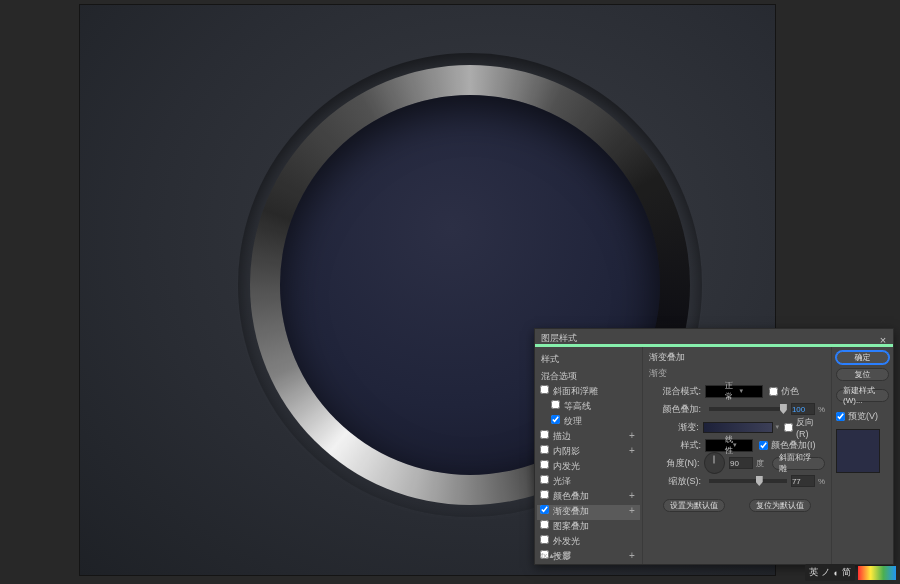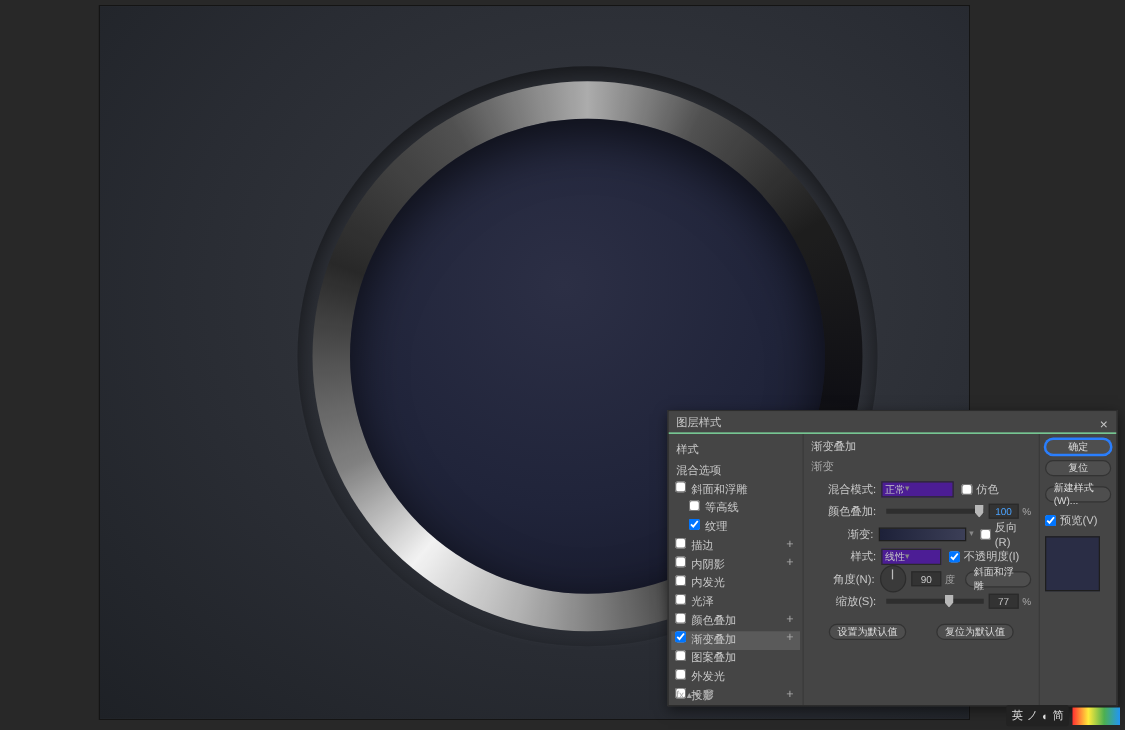--- a/index.html
+++ b/index.html
@@ -56,21 +56,21 @@
     background: #454545;
     box-shadow: 0 3px 10px rgba(0,0,0,0.5);
     border: 1px solid #2c2c2c;
   }
   .dialog-title {
     height: 18px; line-height:18px;
     background:#454545;
     padding-left:6px;
     font-size: 9px;
     position:relative;
-    border-bottom:1px solid #86efac;
+    border-bottom:3px solid #86efac;
   }
   .close-x {
     position:absolute; right:5px; top:2px; width:10px; height:10px;
     font-size:11px; text-align:center; cursor:pointer;
   }
   .dlg-body { display:flex; height:calc(100% - 18px); }
   .col-left { width:108px; border-right:1px solid #3a3a3a; padding:4px 2px; }
   .col-mid  { flex:1; padding:4px 6px; }
   .col-right{ width:62px; border-left:1px solid #3a3a3a; padding:4px 4px; }
 
@@ -81,23 +81,23 @@
   }
   .eff-row.sel { background:#5a5a5a; }
   .eff-row input[type=checkbox] { width:9px;height:9px;margin-right:4px; }
   .eff-row .lbl { flex:1; white-space:nowrap; overflow:hidden; }
   .eff-row .plus { width:10px; text-align:center; color:#aaa; font-size:10px; }
 
   .grp-hdr { font-size:9px; margin-bottom:3px; }
   .frow { display:flex; align-items:center; height:16px; margin-bottom:2px; }
   .frow .flab { width:46px; text-align:right; margin-right:4px; font-size:9px; white-space:nowrap;}
   .frow .w48 { width:52px; }
-  .dropdown { background:#4c1d95; border:1px solid #2a2a2a; height:13px; font-size:8px; padding:0 2px; color:#c8c8c8; display:flex;align-items:center;justify-content:flex-start;}
+  .dropdown { background:#000000; border:1px solid #2a2a2a; height:13px; font-size:8px; padding:0 19px; color:#c8c8c8; display:flex;align-items:center;justify-content:flex-start;}
   .dropdown .caret{font-size:7px;color:#888;}
-  .numbox { width:24px; height:12px; background:#333; border:1px solid #2a2a2a; color:#c8c8c8; font-size:8px; text-align:center;}
+  .numbox { width:24px; height:12px; background:#333; border:1px solid #2a2a2a; color:#c8c8c8; font-size:8px; }
   .slider-out { flex:1; height:4px; background:#2e2e2e; position:relative; margin:0 4px;}
   .slider-out .thumb { position:absolute; top:-3px; width:7px; height:10px; background:#b8b8b8; clip-path: polygon(0 0,100% 0,100% 60%,50% 100%,0 60%);}
   .chk { width:9px;height:9px;margin-right:3px;}
   .grad-swatch { width:74px; height:11px; background:linear-gradient(90deg,#1d2139,#3c3f57);border:1px solid #1e1e1e;}
   .angle-wheel { width:22px;height:22px;border:1px solid #2c2c2c;border-radius:50%;background:#3a3a3a;position:relative;}
   .angle-wheel::after{content:"";position:absolute;left:50%;top:50%;width:8px;height:1px;background:#bbb;transform-origin:left center;transform:rotate(-90deg);}
   .btn2 { height:13px; background:#4e4e4e; border:1px solid #333; border-radius:7px; padding:0 6px; font-size:8px; color:#ddd; display:inline-flex;align-items:center;}
   .btn2.primary { border-color:#2a7fff; box-shadow:0 0 0 1px #2a7fff; }
   .swatch-big { width:44px; height:44px; background:#2a2d45; border:1px solid #1e1e1e;}
 
@@ -219,21 +219,21 @@
         <span>反向(R)</span>
       </div>
 
       <div class="frow">
         <span class="flab w48">样式:</span>
         <div class="dropdown" style="width:48px">
             <span>线性</span>
             <span class="caret">▾</span>
           </div>
         <input type="checkbox" class="chk" style="margin-left: 6px;" checked="">
-        <span>不透明度(I)</span>
+        <span>颜色叠加(I)</span>
       </div>
 
       <div class="frow">
         <span class="flab w48">角度(N):</span>
         <div class="angle-wheel"></div>
         <input class="numbox" style="margin-left: 4px;" value="90">
         <span class="postfix">度</span>
         <span class="btn2" style="margin-left:8px">斜面和浮雕</span>
       </div>
 

